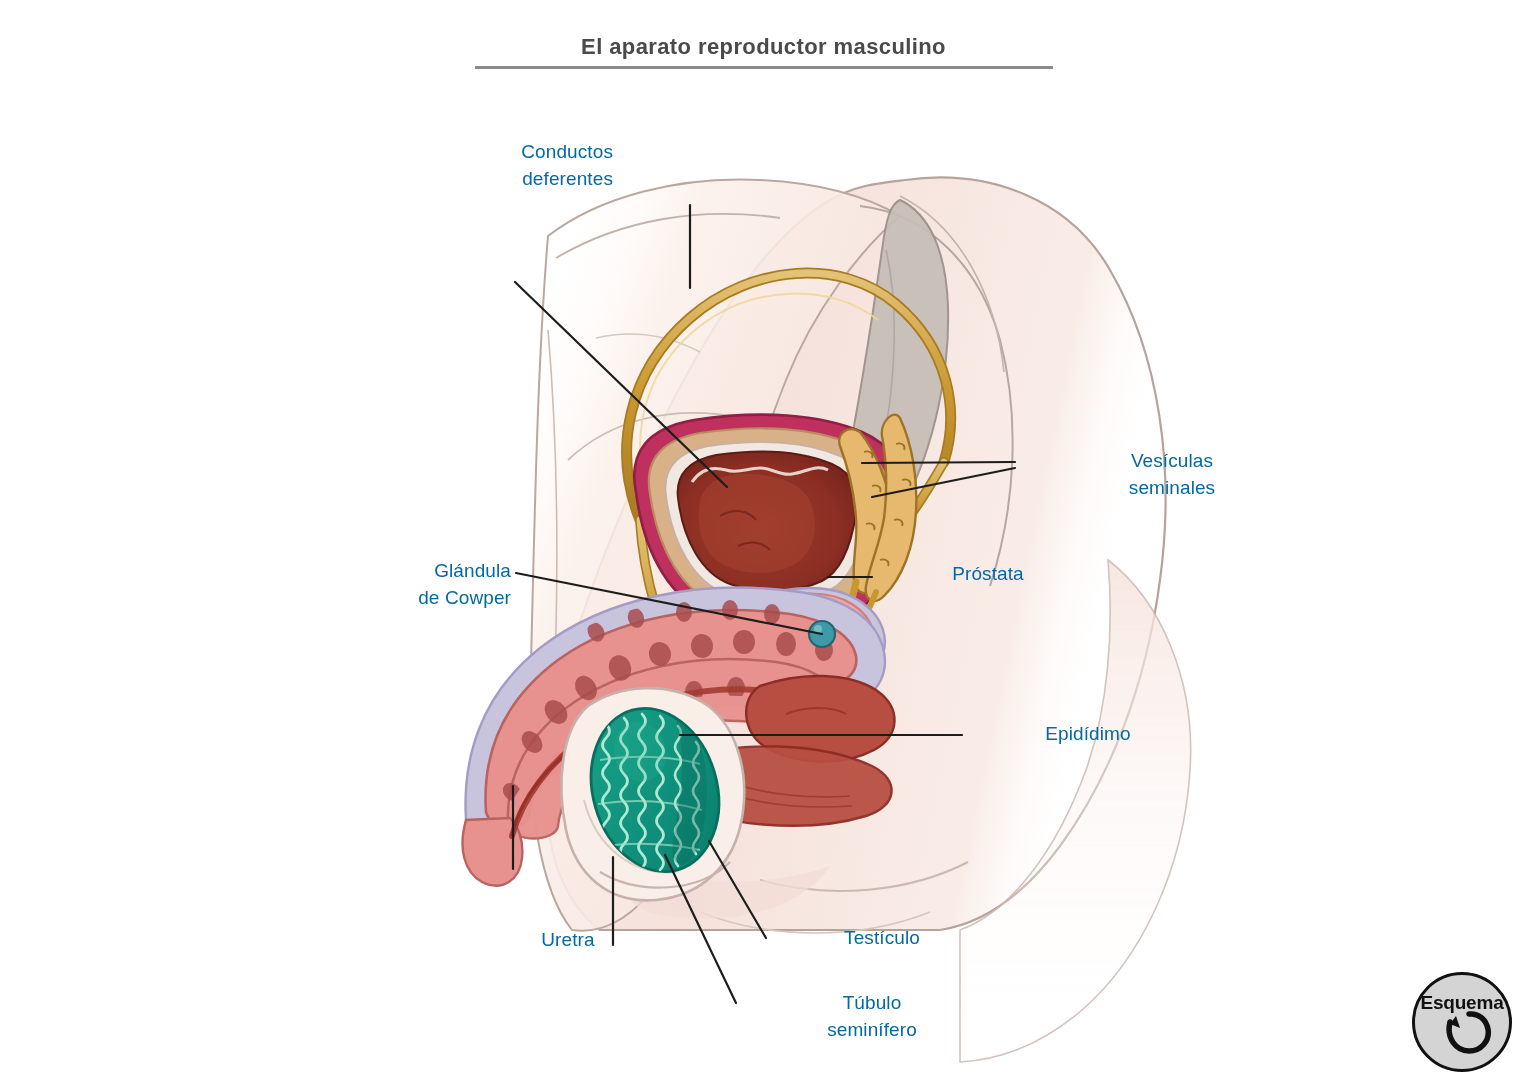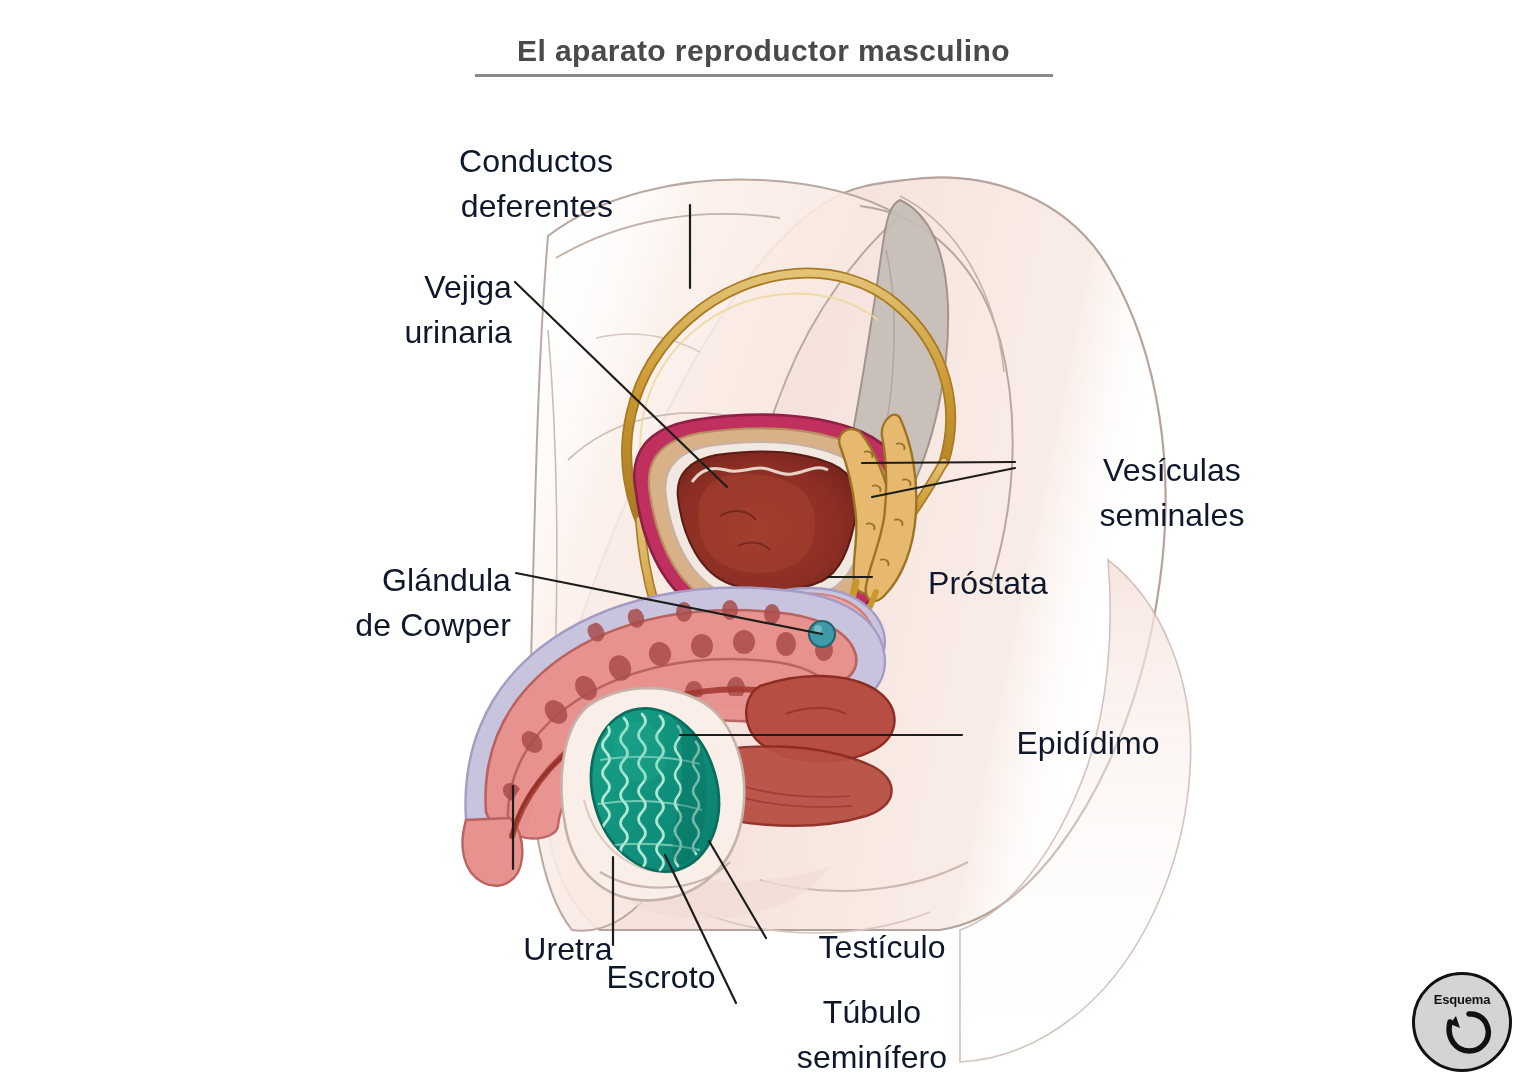--- a/index.html
+++ b/index.html
@@ -14,41 +14,41 @@
     background: #ffffff;
     overflow: hidden;
     font-family: "Liberation Sans", sans-serif;
   }
   #title {
     position: absolute;
     left: 0;
     top: 34px;
     width: 1527px;
     text-align: center;
-    font-size: 30px;
+    font-size: 22px;
     font-weight: bold;
     letter-spacing: 0.4px;
     color: #4a4a4a;
   }
   #title span.rule {
     display: block;
     margin: 6px auto 0;
     width: 578px;
     height: 3px;
     background: #8a8a8a;
   }
   svg#art {
     position: absolute;
     left: 0;
     top: 0;
   }
   .lbl {
     position: absolute;
-    font-size: 32px;
-    color: #0f172a;
+    font-size: 19px;
+    color: #0369a1;
     line-height: 1.42;
     white-space: pre-line;
     letter-spacing: 0.1px;
   }
   .lbl.right { text-align: center; }
   .lbl.left  { text-align: right; }
   #logo {
     position: absolute;
     left: 1412px;
     top: 972px;
@@ -62,21 +62,21 @@
     background: #d4d4d4;
     border: 3px solid #111;
     box-sizing: border-box;
   }
   #logo .word {
     position: absolute;
     top: 20px;
     left: 0;
     width: 100px;
     text-align: center;
-    font-size: 13px;
+    font-size: 19px;
     font-weight: bold;
     color: #111;
     letter-spacing: -0.2px;
   }
 </style>
 </head>
 <body>
 
 <div id="page">
 
@@ -374,30 +374,27 @@
       <path d="M962,735 L680,735"></path>
       <path d="M513,869 L513,786"></path>
       <path d="M613,945 L613,857"></path>
       <path d="M766,938 L709,841"></path>
       <path d="M736,1003 L665,855"></path>
     </g>
   </svg>
 
   <div class="lbl left" style="left:433px; top:139px; width:180px;">Conductos
 deferentes</div>
-  <div class="lbl left" style="left:222px; top:265px; width:290px;">Vejiga
-urinaria</div>
   <div class="lbl right" style="left:1022px; top:448px; width:300px;">Vesículas
 seminales</div>
   <div class="lbl left" style="left:181px; top:558px; width:330px;">Glándula
 de Cowper</div>
   <div class="lbl right" style="left:968px; top:721px; width:240px;">Epidídimo</div>
   <div class="lbl right" style="left:878px; top:561px; width:220px;">Próstata</div>
   <div class="lbl right" style="left:468px; top:879px; width:200px;margin-top:48px;">Uretra</div>
-  <div class="lbl right" style="left:561px; top:955px; width:200px;">Escroto</div>
   <div class="lbl right" style="left:772px; top:925px; width:220px;">Testículo</div>
   <div class="lbl right" style="left:742px; top:990px; width:260px;">Túbulo
 seminífero</div>
 
   <div id="logo">
     <div class="disc"></div>
     <div class="word">Esquema</div>
     <svg width="100" height="100" viewBox="0 0 100 100" style="position:absolute; left:0; top:0;">
       <path d="M38,50 C34,66 44,79 57,79 C69,79 78,69 76,57 C74,47 66,41 57,42" fill="none" stroke="#111" stroke-width="5.5" stroke-linecap="round"></path>
       <path d="M44,44 L38,52 L48,56 Z" fill="#111"></path>

